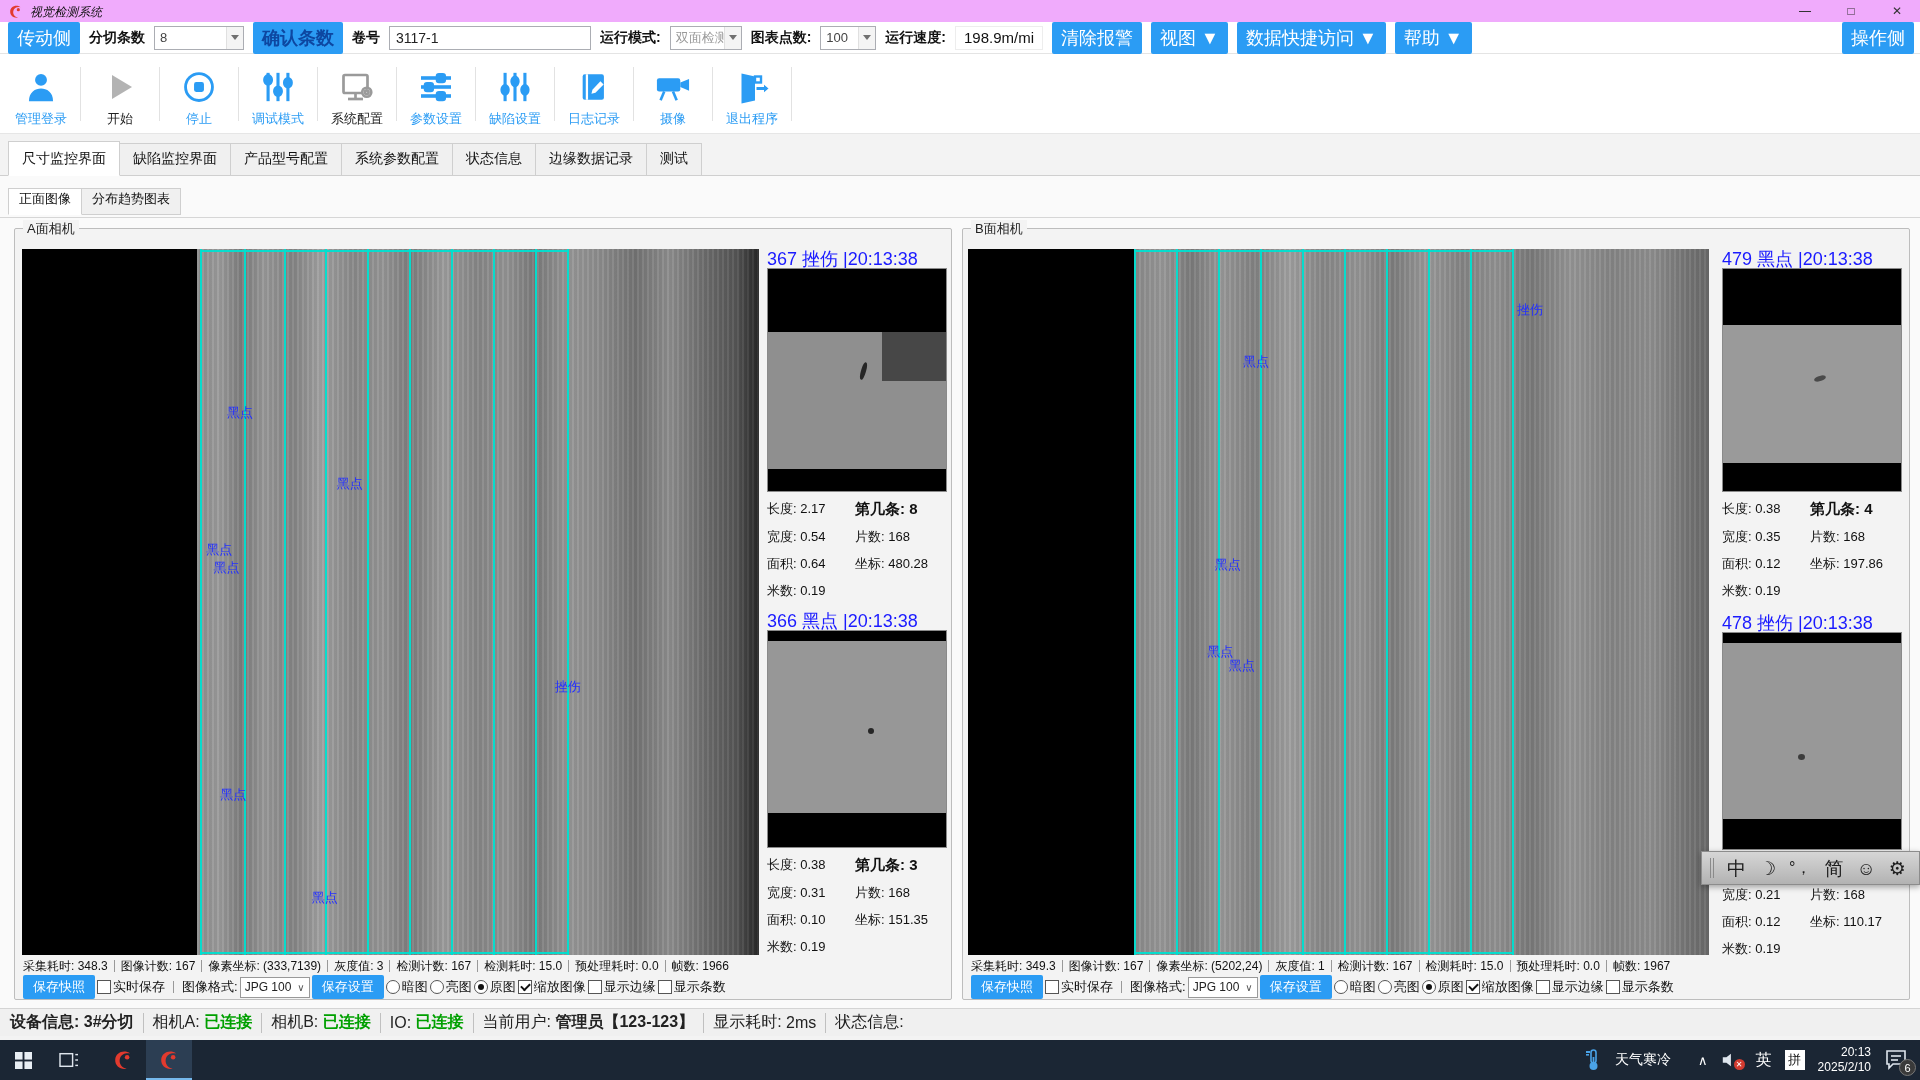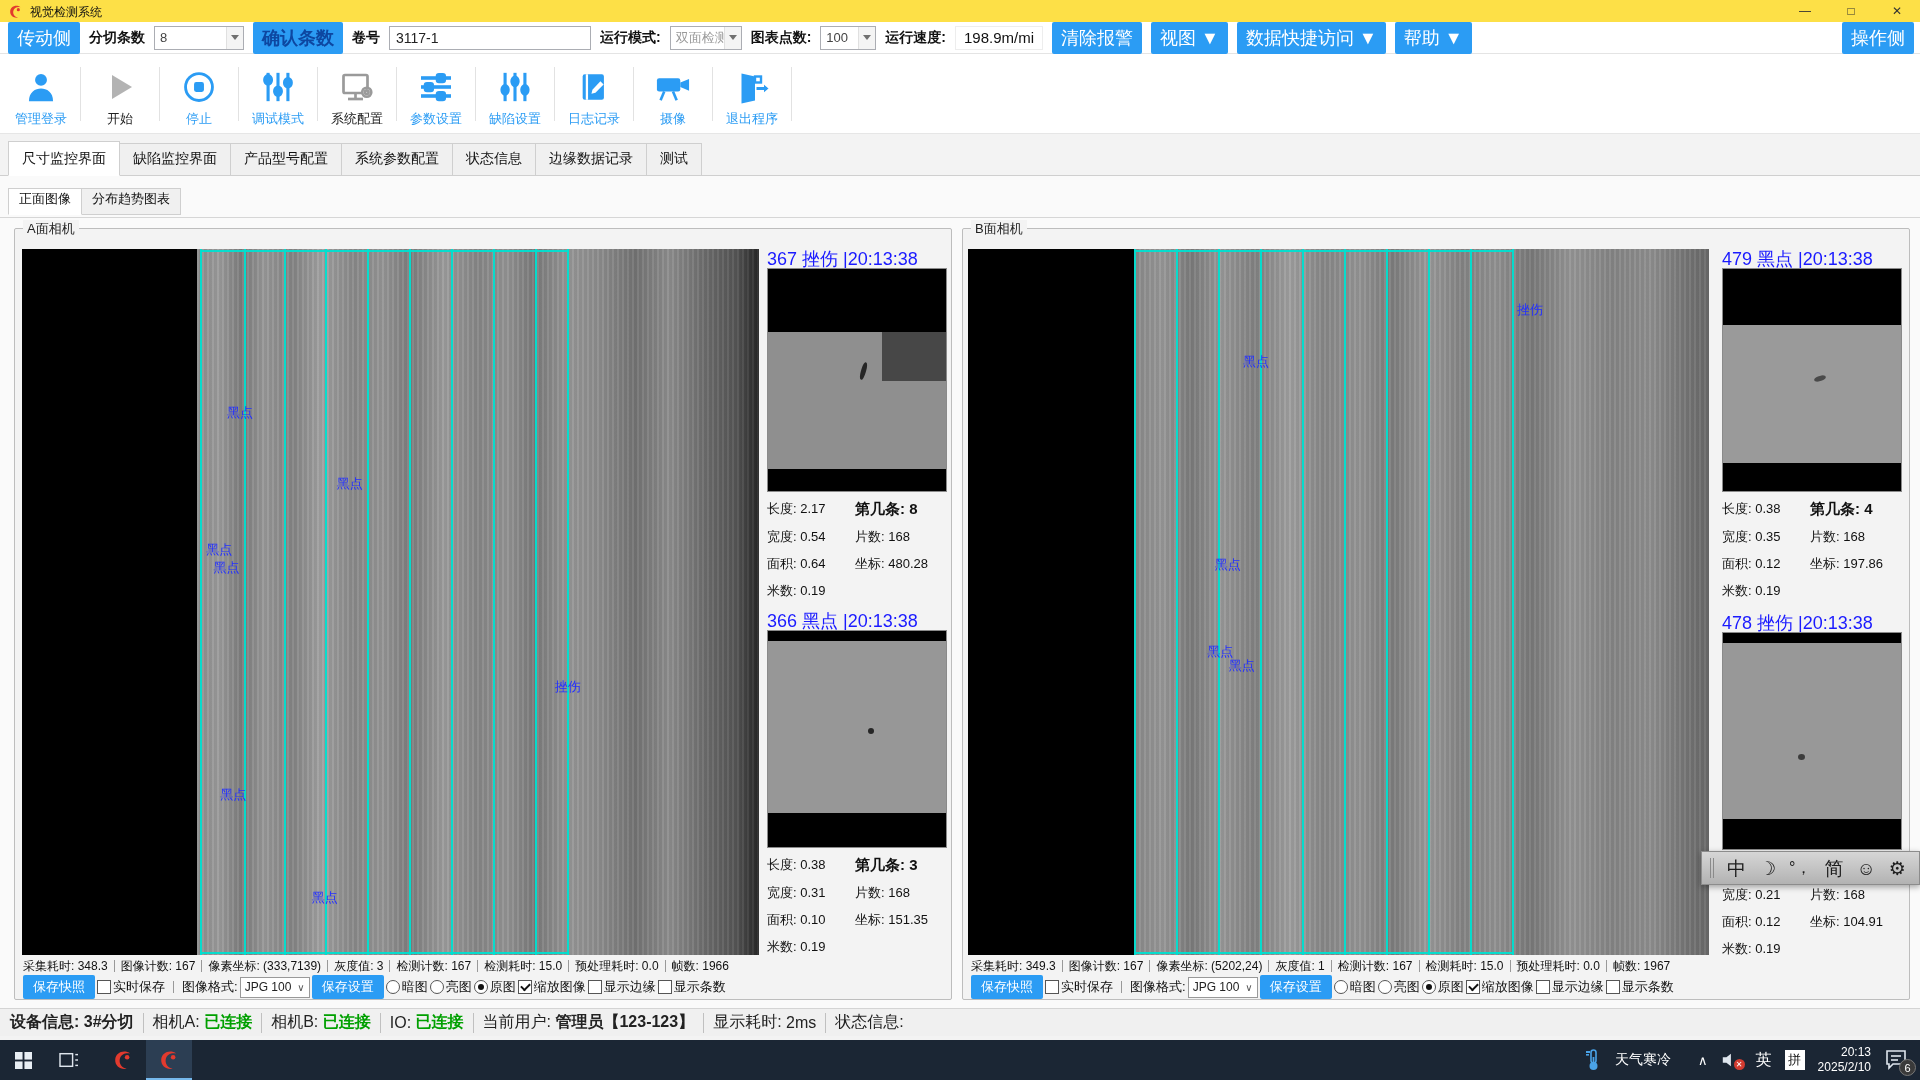--- a/index.html
+++ b/index.html
@@ -1,20 +1,20 @@
 <!DOCTYPE html>
 <html><head>
 <meta charset="utf-8">
 <style>
   * { margin:0; padding:0; box-sizing:border-box; }
   html,body { width:1920px; height:1080px; overflow:hidden;
     font-family:"Liberation Sans","DejaVu Sans",sans-serif; background:#f3f3f3; }
 
   
-  .titlebar { position:absolute; left:0; top:0; width:1920px; height:22px; background:#fde047; }
+  .titlebar { position:absolute; left:0; top:0; width:1920px; height:22px; background:#f0abfc;font-style:italic; }
   .app-logo { position:absolute; left:8px; top:4px; width:15px; height:15px; }
   .win-title { position:absolute; left:30px; top:4px; font-size:12px; color:#111; }
   .win-btn { position:absolute; top:0; width:46px; height:22px; text-align:center; line-height:22px;
     font-size:12px; color:#333; cursor:pointer; }
   .win-btn.close { right:0; }
   .win-btn.max { right:46px; }
   .win-btn.min { right:92px; }
 
   
   .toolbar { position:absolute; left:0; top:22px; width:1920px; height:32px; background:#fff;
@@ -491,21 +491,21 @@
           <div class="band" style="top:0;height:10px"></div>
           <div class="band" style="bottom:0;height:30px"></div>
           <div class="mark" style="left:42%;top:56%;width:7px;height:6px;border-radius:50%;background:#3c3c3c"></div>
         </div>
         <div class="defect-stats">
           <span><span>长度:</span> <span>0.57</span></span>
           <span class="cell-strip"><span>第几条:</span> <span>3</span></span>
           <span><span>宽度:</span> <span>0.21</span></span>
           <span><span>片数:</span> <span>168</span></span>
           <span><span>面积:</span> <span>0.12</span></span>
-          <span><span>坐标:</span> <span>104.91</span></span>
+          <span><span>坐标:</span> <span>110.17</span></span>
           <span><span>米数:</span> <span>0.19</span></span>
           <span></span>
         </div>
       </div>
     </div>
 
     <div class="panel-stats" style="top:728px">
       <span>采集耗时:  349.3</span>
         <span class="seg-div"></span>
       <span>图像计数:  167</span>

